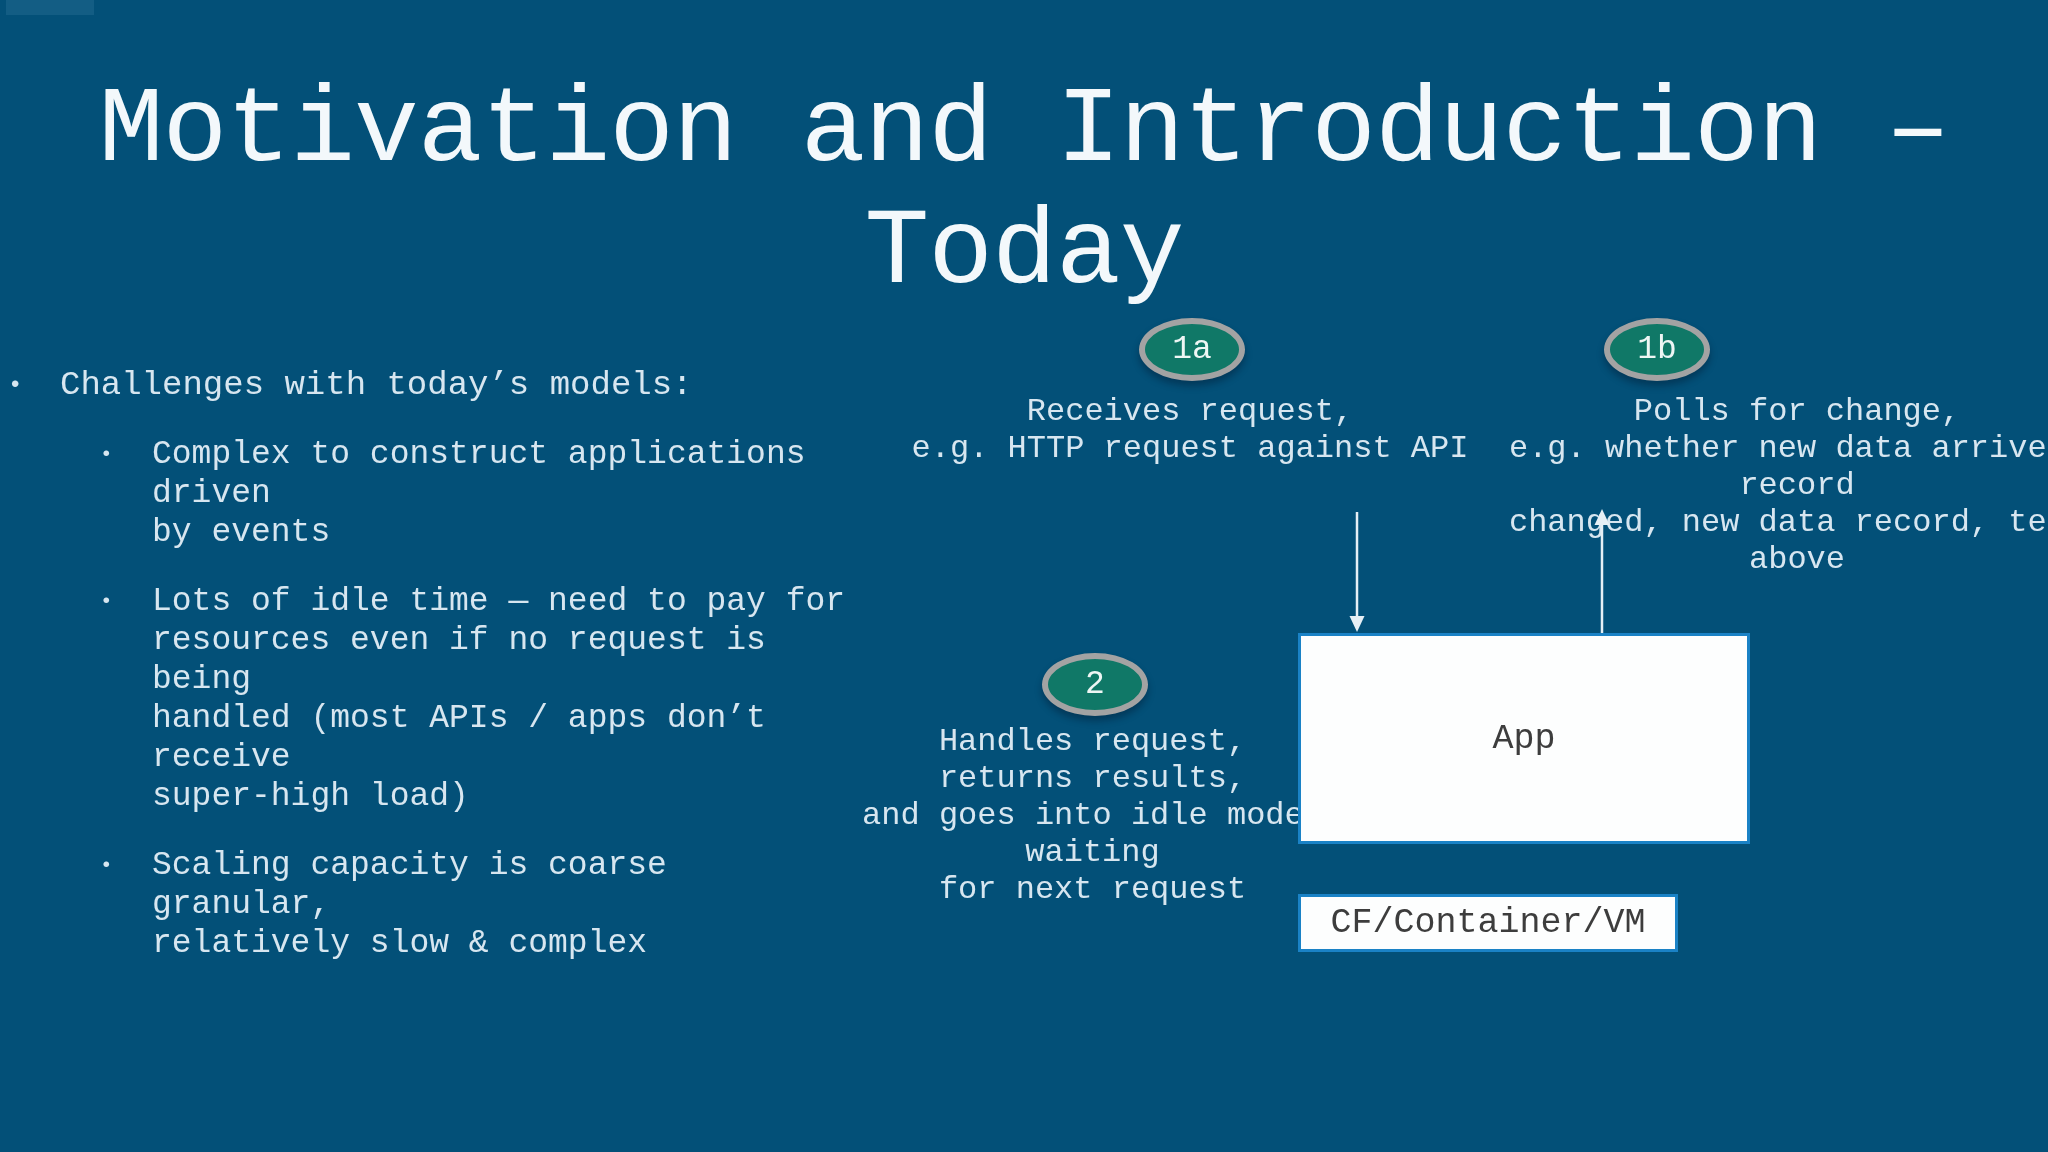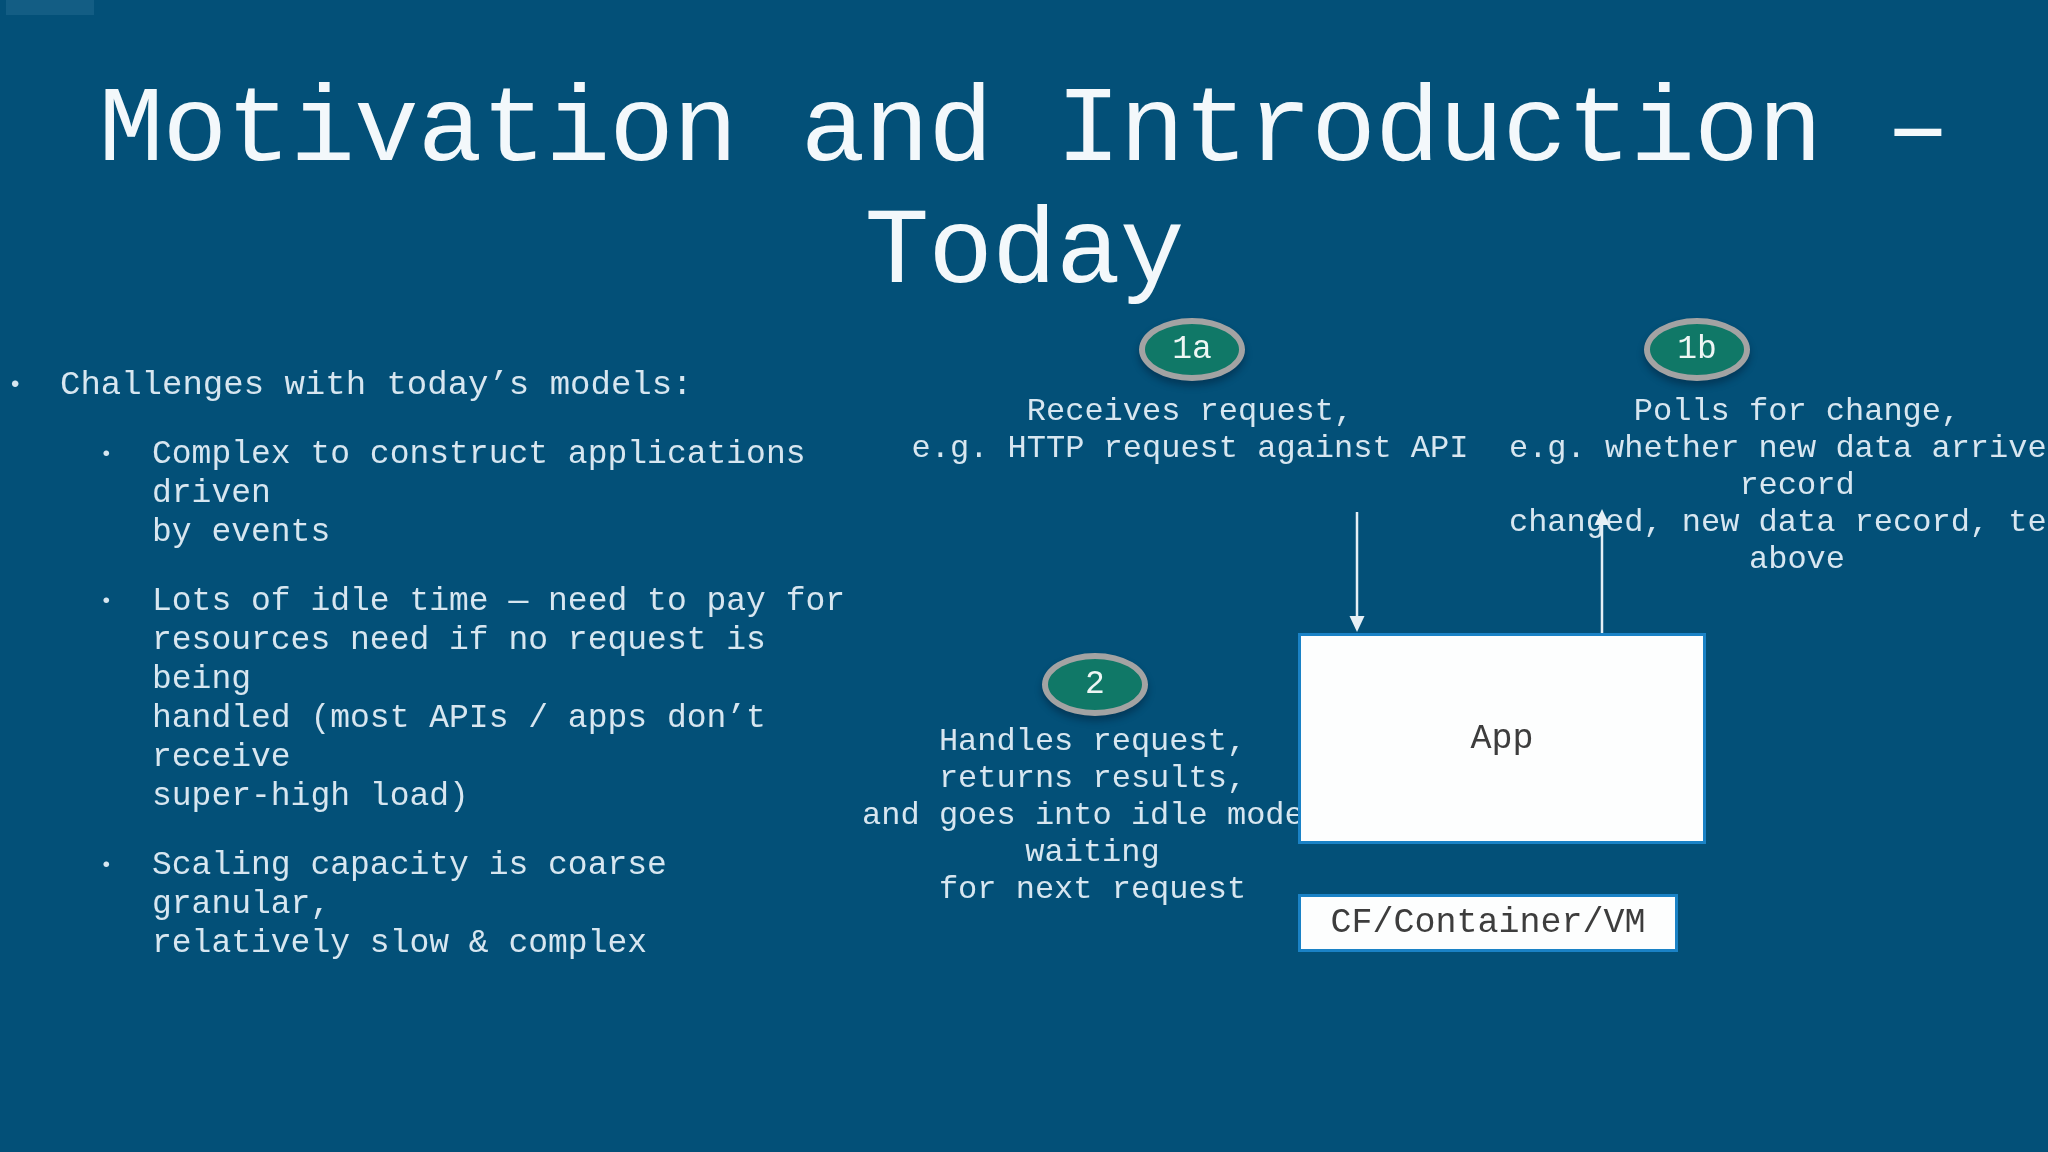--- a/index.html
+++ b/index.html
@@ -71,21 +71,21 @@
     background: #107867;
     border: 6px solid #a3a3a3;
     box-shadow: 0 5px 7px rgba(0, 15, 35, 0.35);
     display: flex;
     align-items: center;
     justify-content: center;
     font-size: 33px;
     color: #eef6f4;
   }
   #badge-1a { left: 1139px; top: 318px; }
-  #badge-1b { left: 1644px; top: 318px; }
+  #badge-1b { left: 1604px; top: 318px; }
   #badge-2  { left: 1042px; top: 653px; }
 
   .step-text {
     position: absolute;
     text-align: center;
     font-size: 32px;
     line-height: 37px;
     color: #d7e6f0;
     white-space: pre-wrap;
   }
@@ -96,21 +96,21 @@
   .box {
     position: absolute;
     background: #fdfefe;
     border: 3px solid #1a82c6;
     display: flex;
     align-items: center;
     justify-content: center;
     color: #3d3d3d;
     z-index: 2;
   }
-  #app-box      { left: 1298px; top: 633px; width: 408px; height: 211px; font-size: 35px; }
+  #app-box      { left: 1298px; top: 633px; width: 452px; height: 211px; font-size: 35px; }
   #platform-box { left: 1298px; top: 894px; width: 380px; height: 58px;  font-size: 35px; }
 
   .arrows {
     position: absolute;
     left: 1330px; top: 498px;
     z-index: 1;
     pointer-events: none;
   }
 </style>
 </head>
@@ -131,21 +131,21 @@
       <div class="marker">•</div>
       <div>
           <div>Complex to construct applications driven</div>
           <div>by events</div>
         </div>
     </div>
     <div class="b-row b-l2">
       <div class="marker">•</div>
       <div>
           <div>Lots of idle time — need to pay for</div>
-          <div>resources need if no request is being</div>
+          <div>resources even if no request is being</div>
           <div>handled (most APIs / apps don’t receive</div>
           <div>super-high load)</div>
         </div>
     </div>
     <div class="b-row b-l2">
       <div class="marker">•</div>
       <div>
           <div>Scaling capacity is coarse granular,</div>
           <div>relatively slow &amp; complex</div>
         </div>

